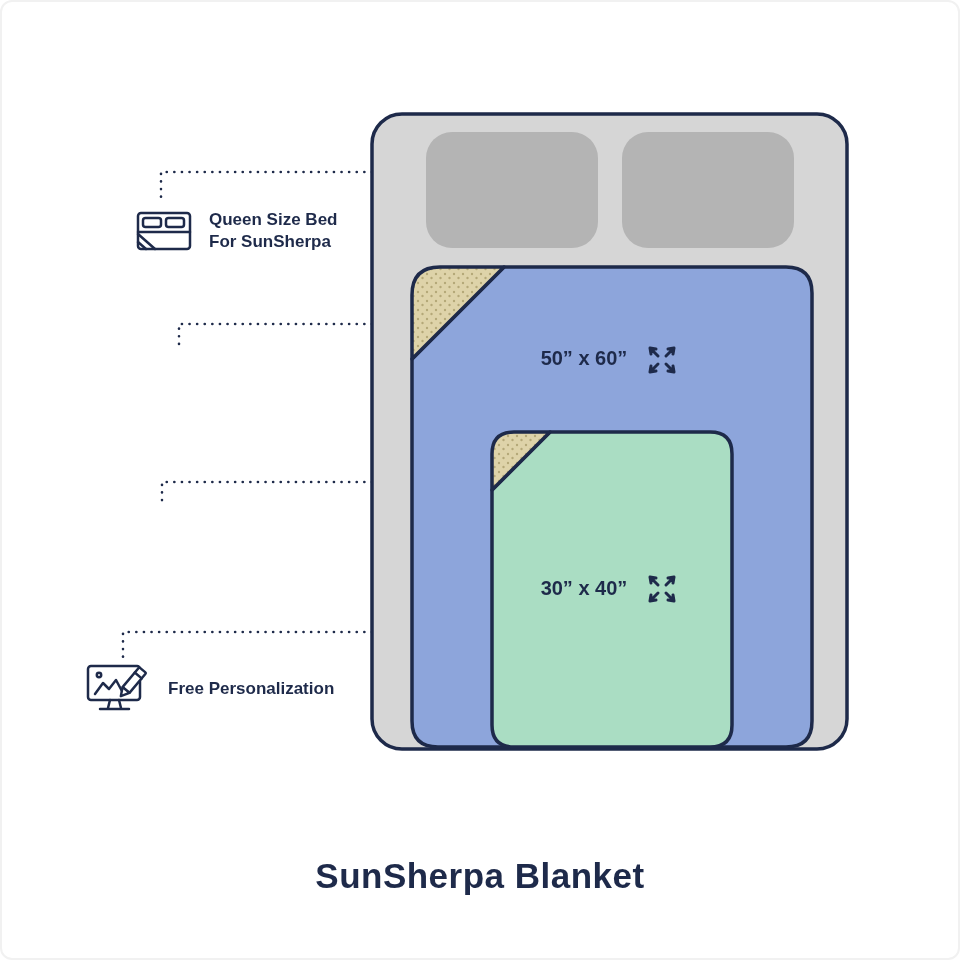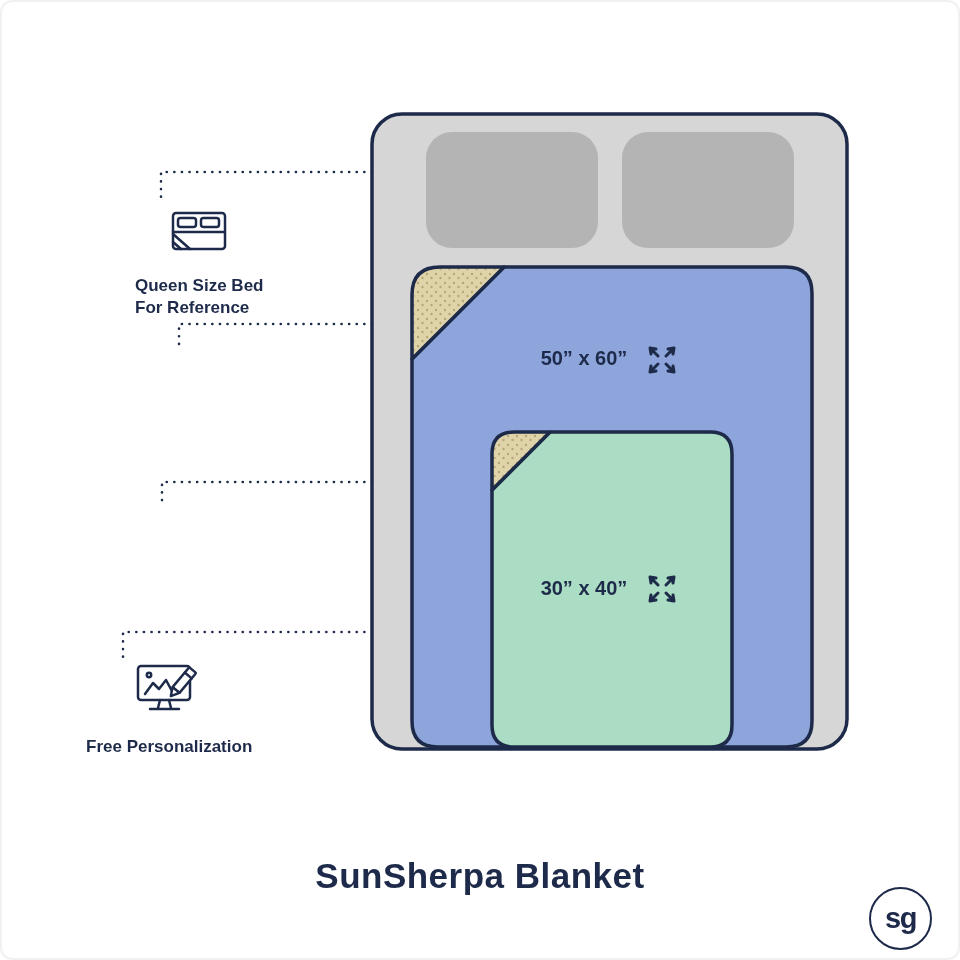--- a/index.html
+++ b/index.html
@@ -4,21 +4,21 @@
 <style>
   * { margin:0; padding:0; box-sizing:border-box; }
   html,body { width:960px; height:960px; background:#fff; font-family:"Liberation Sans", sans-serif; }
   .canvas { position:relative; width:960px; height:960px; background:#ffffff; overflow:hidden;
             border:2px solid #f1f1f1; border-radius:12px; }
   .diagram { position:absolute; left:0; top:0; }
 
   .connector { fill:none; stroke:#1e2a4a; stroke-width:2.6; stroke-linecap:round; stroke-dasharray:0.1 7.5; }
   .shape { stroke:#1e2a4a; stroke-width:3.5; stroke-linejoin:round; }
 
-  .feature { position:absolute; display:flex; align-items:center; gap:16px;flex-direction:column; }
+  .feature { position:absolute; display:flex; align-items:center; gap:16px; }
   .flabel { color:#1e2a4a; font-size:17px; font-weight:700; line-height:1.32; }
   .flabel span { display:block; }
 
   .ic { stroke:#1e2a4a; stroke-width:2.5; fill:none; stroke-linecap:round; stroke-linejoin:round; }
   .icw { fill:#ffffff; }
   .fuzz { stroke-dasharray:2 3.2; }
 
   .size-label { font-size:20px; font-weight:700; fill:#1e2a4a; text-anchor:middle;
                 font-family:"Liberation Sans", sans-serif; }
   .xarrow { stroke:#1e2a4a; stroke-width:3; fill:none; stroke-linecap:round; stroke-linejoin:round; }
@@ -81,21 +81,21 @@
     <svg width="58" height="56" viewBox="0 0 58 56">
       <rect class="ic icw" x="3" y="10" width="52" height="36" rx="3"></rect>
       <rect class="ic" x="8" y="15" width="18" height="9" rx="2.5"></rect>
       <rect class="ic" x="31" y="15" width="18" height="9" rx="2.5"></rect>
       <path class="ic" d="M3,29 H55"></path>
       <path class="ic" d="M3,31 L20,46"></path>
       <path class="ic" d="M3,39 L11,46"></path>
     </svg>
     <div class="flabel">
       <span>Queen Size Bed</span>
-      <span>For Reference</span>
+      <span>For SunSherpa</span>
     </div>
   </div>
 
 
 
   <div class="feature" style="left:84px; top:656px;">
     <svg width="66" height="62" viewBox="0 0 66 62">
       <rect class="ic icw" x="2" y="8" width="52" height="34" rx="3"></rect>
       <path class="ic" d="M9,36 L17,25 L23,31 L30,22 L37,35"></path>
       <circle class="ic" cx="13" cy="17" r="2.2"></circle>
@@ -106,17 +106,14 @@
         <path class="ic" d="M19,-4.5 V4.5"></path>
       </g>
     </svg>
     <div class="flabel">
       <span>Free Personalization</span>
     </div>
   </div>
 
   <h1 class="title">SunSherpa Blanket</h1>
 
-  <div class="logo">
-    <span>sg</span>
-  </div>
 
 </div>
 
 </body></html>

